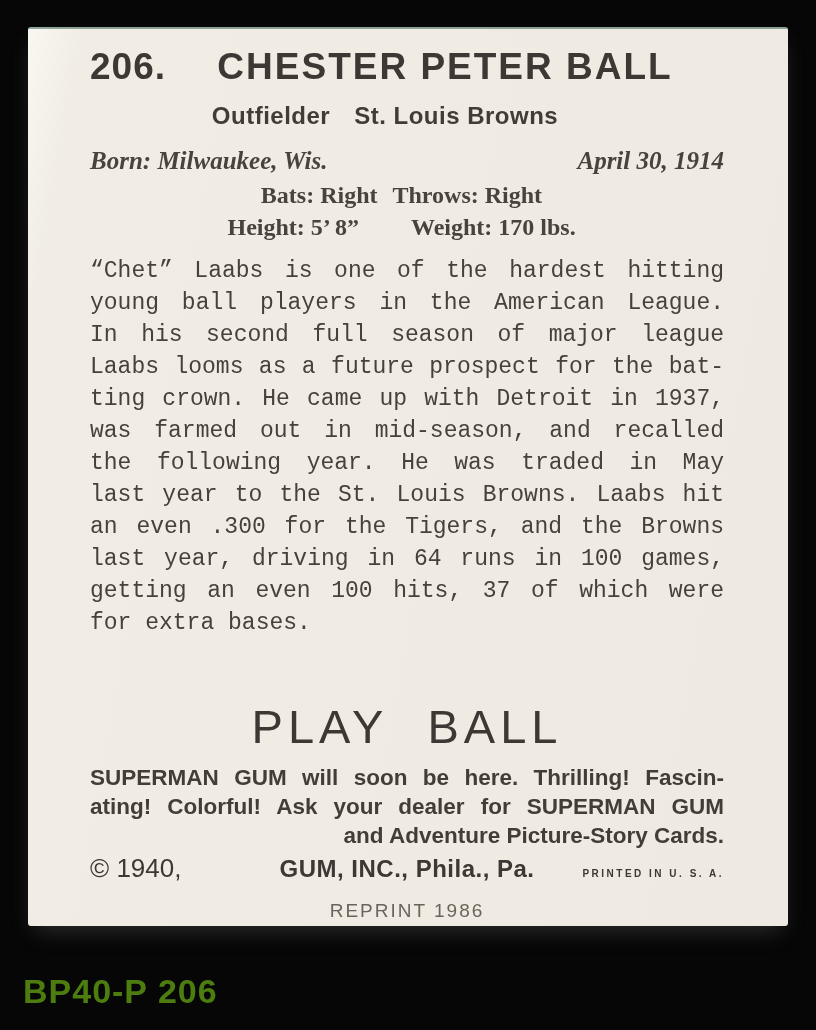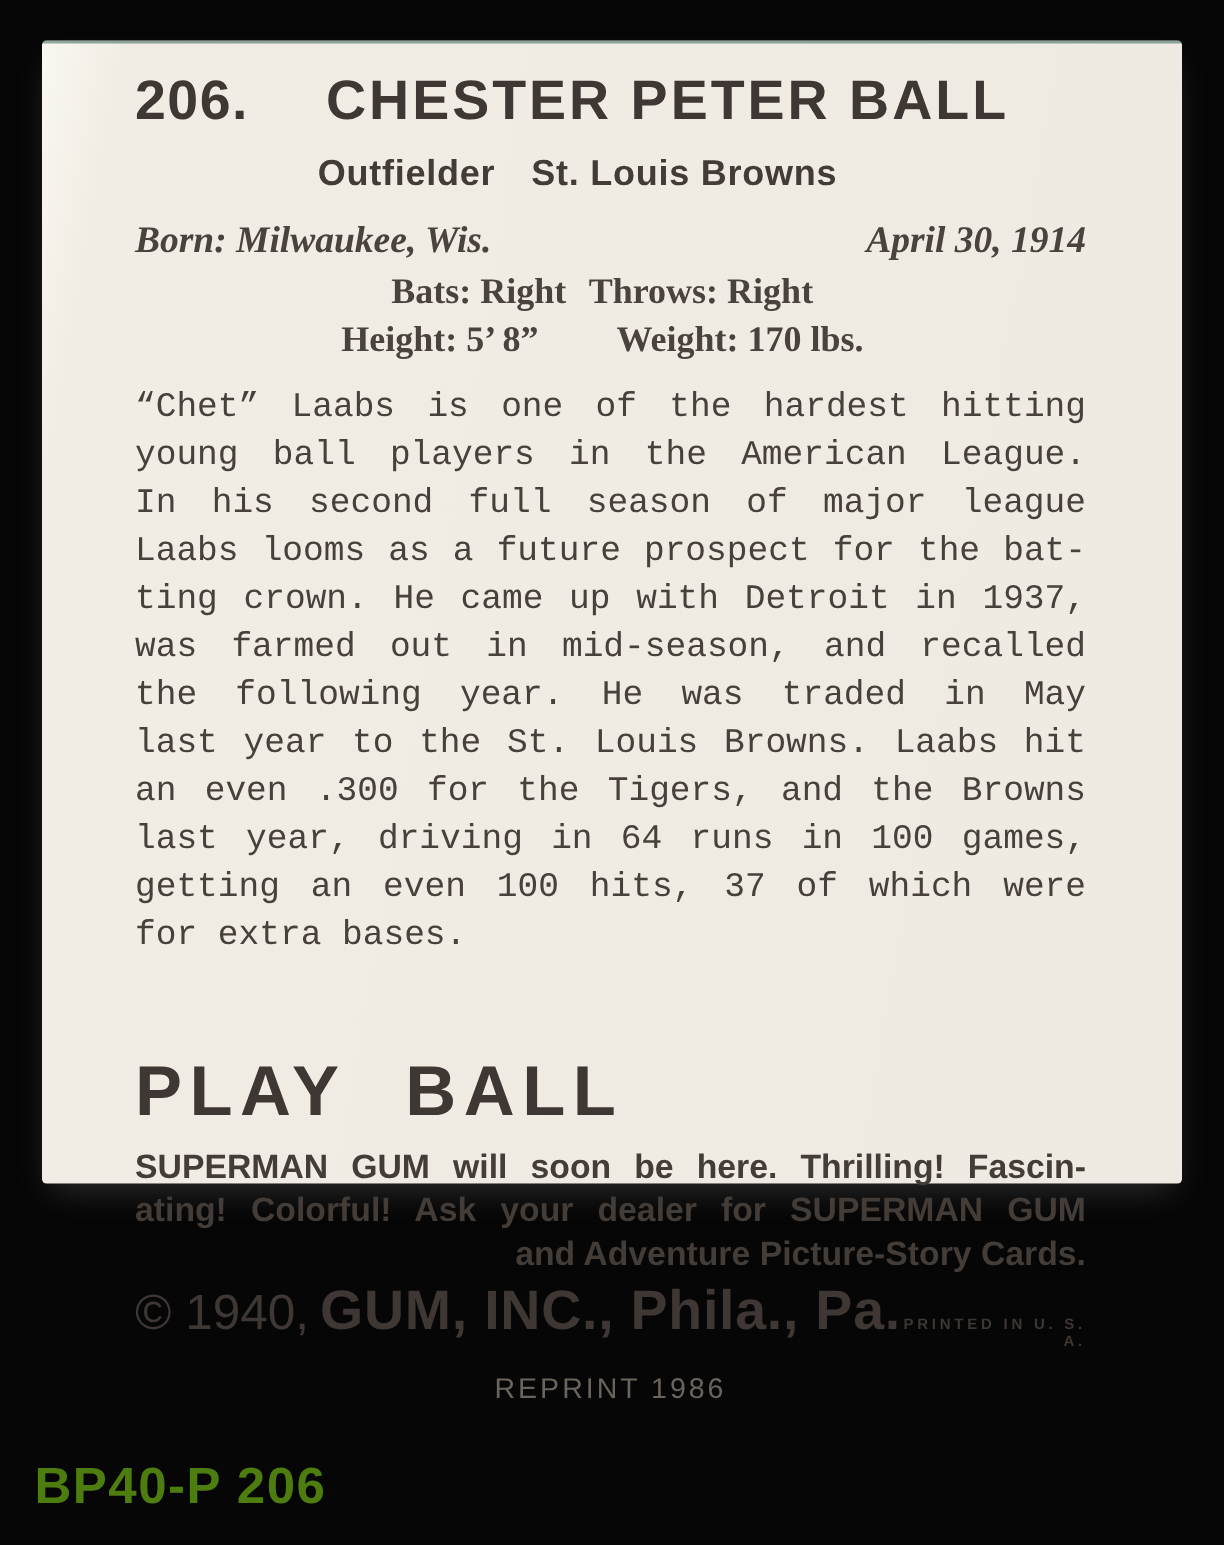--- a/index.html
+++ b/index.html
@@ -8,21 +8,21 @@
     background: #060606;
     overflow: hidden;
     position: relative;
     font-family: "Liberation Sans", sans-serif;
   }
   .stage { position: absolute; inset: 0; }
 
   .card {
     position: absolute;
     left: 28px; top: 27px;
-    width: 760px; height: 762px;
+    width: 760px; height: 899px;
     background: linear-gradient(100deg, #f9f7f1 0%, #f1ede4 6%, #eeeae1 100%);
     border-radius: 3px;
     box-shadow: 0 10px 22px -6px rgba(150,150,150,0.28);
   }
   .card::before {
     content: ""; position: absolute; top: 0; left: 0; right: 0; height: 2px;
     background: rgba(18, 70, 60, 0.45);
     border-radius: 3px 3px 0 0;
   }
   .card-inner { padding: 20px 64px 0 62px; color: #46403a; }
@@ -69,41 +69,42 @@
     font-family: Liberation Mono, monospace;
     font-size: 23px; line-height: 32px;
     color: #48413b;
   }
   .jline { height: 32px; overflow: hidden; text-align: justify; }
   .jline::after { content: ""; display: inline-block; width: 100%; height: 0; }
   .bio .last { text-align: left; }
 
   .brand {
     margin-top: 62px;
-    font-weight: 700; font-size: 47px; line-height: 52px;
+    text-align: center;
+    font-weight: 400; font-size: 47px; line-height: 52px;
     letter-spacing: 5px; word-spacing: 22px;
     color: #3e3733;
   }
 
   .ad {
     margin-top: 10px;
     font-weight: 700; font-size: 22.5px; line-height: 29px;
     color: #433c37;
   }
   .ad .jline { height: 29px; }
   .ad-center { text-align: right; }
 
   .pub-row {
     margin-top: 3px;
     display: grid; grid-template-columns: 1fr auto 1fr;
     align-items: baseline;
     color: #3e3733;
   }
-  .copy    { font-weight: 400; font-size: 33px; }
-  .pub     { font-weight: 700; font-size: 37px; letter-spacing: 0.5px; }
+  .copy    { font-weight: 400; font-size: 26px; }
+  .pub     { font-weight: 700; font-size: 24px; letter-spacing: 0.5px; }
   .printed { font-weight: 700; font-size: 10px; letter-spacing: 2.5px; text-align: right; }
 
   .reprint {
     margin-top: 16px;
     text-align: center;
     font-weight: 400; font-size: 19px; letter-spacing: 2px;
     color: #6b645c;
   }
 
   .footer-label {

